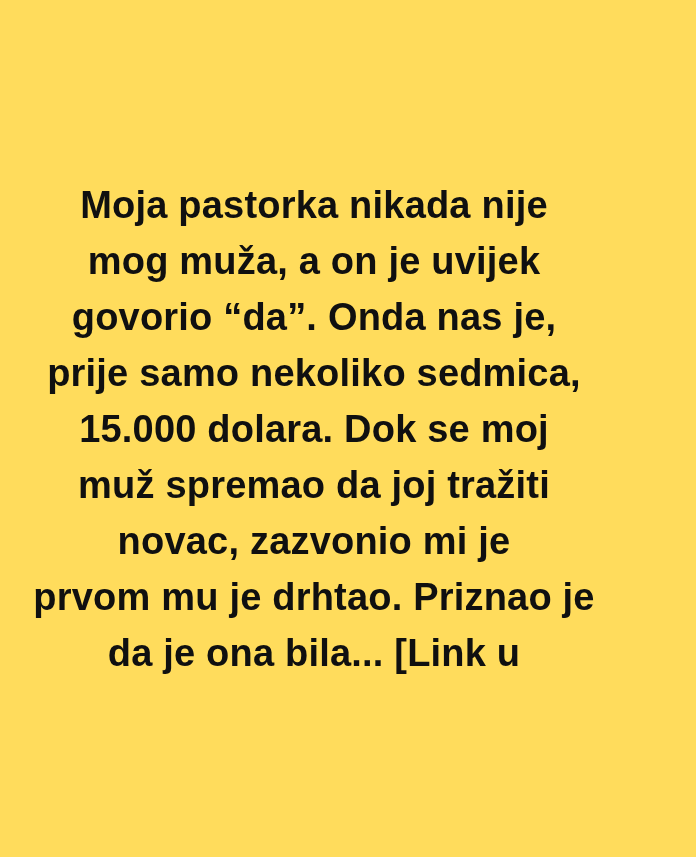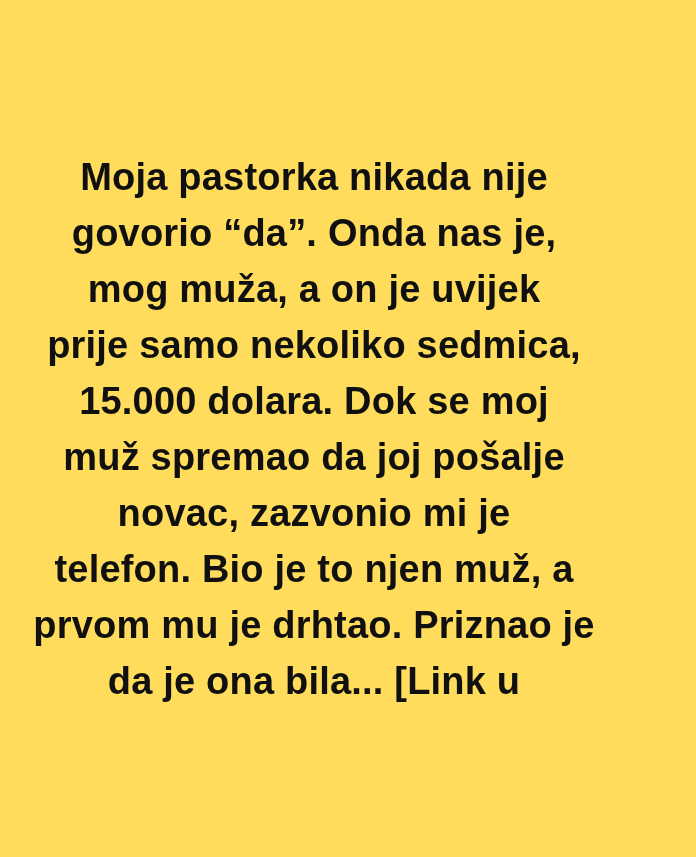--- a/index.html
+++ b/index.html
@@ -46,23 +46,22 @@
     margin: 0 2px 0 8px;
     line-height: 0;
   }
 </style>
 </head>
 <body>
 
 <div class="story-card">
   <div class="story-text">
     <div class="story-line">Moja pastorka nikada nije</div>
+    <div class="story-line">mog muža, a on je uvijek</div>
     <div class="story-line">govorio “da”. Onda nas je,</div>
-    <div class="story-line">mog muža, a on je uvijek</div>
     <div class="story-line">prije samo nekoliko sedmica,</div>
     <div class="story-line">15.000 dolara. Dok se moj</div>
-    <div class="story-line">muž spremao da joj pošalje</div>
+    <div class="story-line">muž spremao da joj tražiti</div>
     <div class="story-line">novac, zazvonio mi je</div>
-    <div class="story-line">telefon. Bio je to njen muž, a</div>
     <div class="story-line">prvom mu je drhtao. Priznao je</div>
     <div class="story-line">da je ona bila... [Link u</div>
   </div>
 </div>
 
 </body></html>

